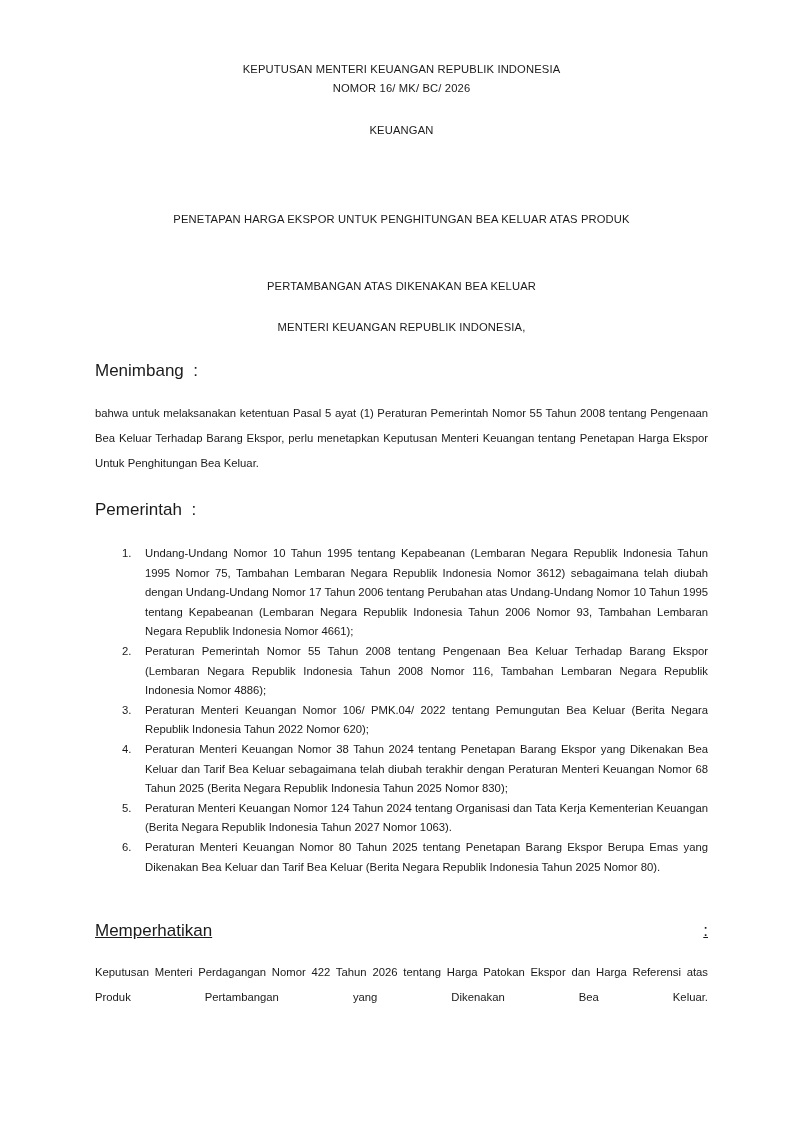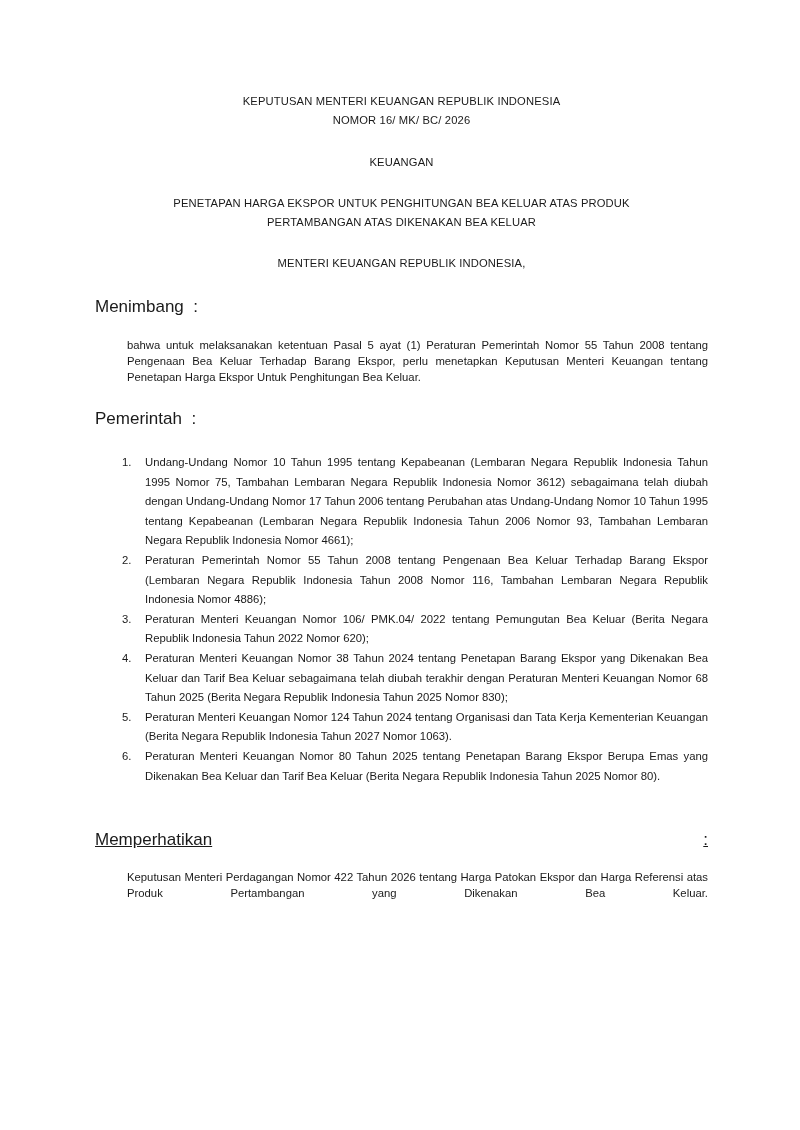--- a/index.html
+++ b/index.html
@@ -24,59 +24,59 @@
   
   .content {
     position: absolute;
     left: 95px;
     top: 0;
     width: 613px;
   }
 
   
   .head-block {
-    padding-top: 92px;
+    padding-top: 60px;
     text-align: center;
   }
   .head-line {
     font-size: 11.2px;
     letter-spacing: 0.15px;
     line-height: 19px;
     white-space: nowrap;
   }
   .head-gap-1 { height: 23px; }
   .head-gap-2 { height: 22px; }
   .head-gap-3 { height: 22px; }
   .title-2line {
     font-size: 11.2px;
     letter-spacing: 0.15px;
     line-height: 19px;
+    margin-top: 48px;
   }
 
   
   .section { margin-top: 0; }
 
   .label-row {
     font-size: 17px;
     line-height: 17px;
   }
   .label-row.spread {
     display: flex;
     justify-content: space-between;
     align-items: baseline;
     text-decoration: underline;
   }
   .label-colon { }
 
   .para {
     font-size: 11.3px;
-    line-height: 16px;
+    line-height: 25px;
     text-align: justify;
     text-justify: inter-word;
-    margin-left: 32px;
   }
   .para.last-justify {
     text-align-last: justify;
   }
 
   
   ol.ref-list {
     list-style: none;
     margin: 0;
     padding: 0;

